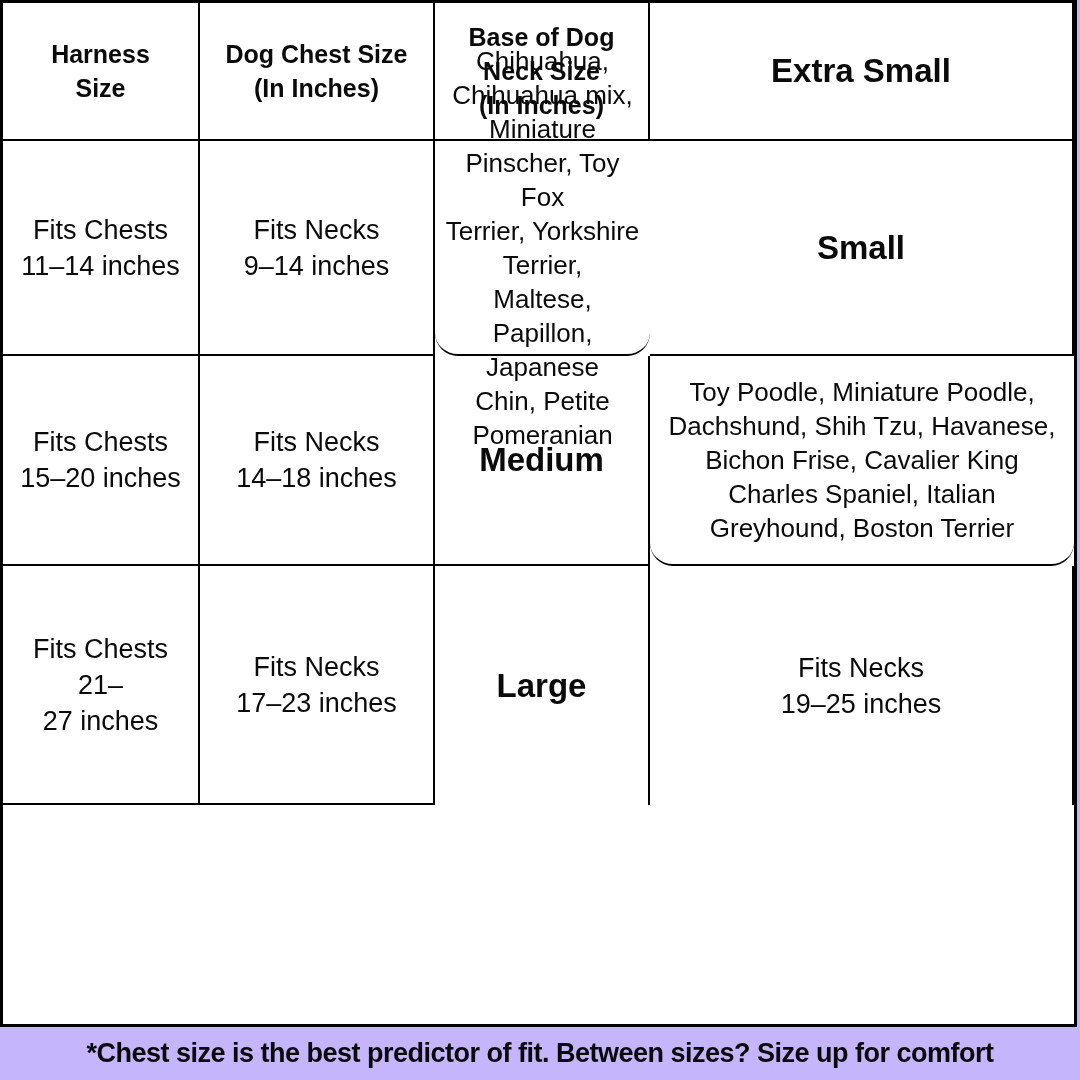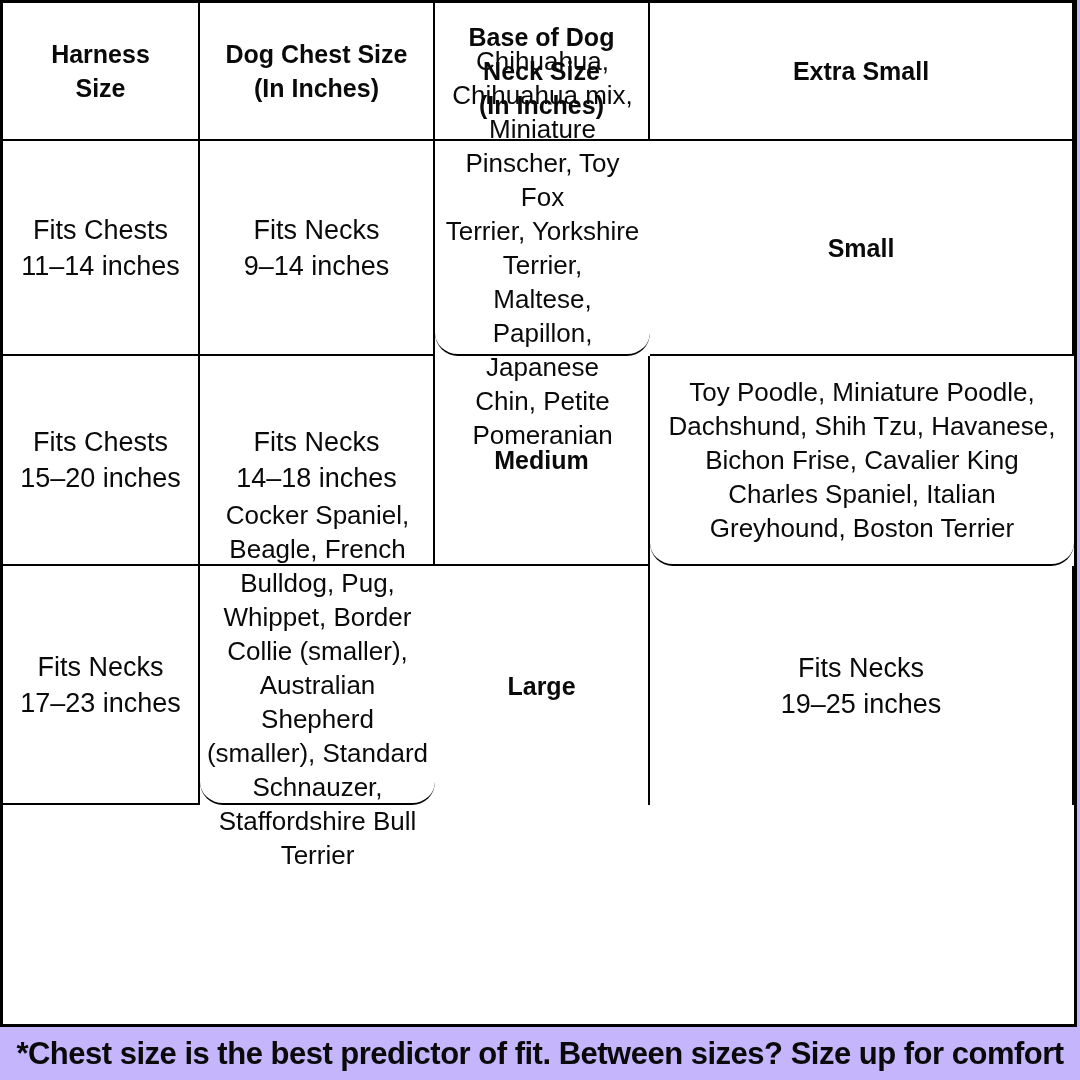--- a/index.html
+++ b/index.html
@@ -42,21 +42,21 @@
   }
   .cell.last-col { border-right: none; }
   .cell.last-row { border-bottom: none; }
   .th {
     font-weight: bold;
     font-size: 25px;
     line-height: 34px;
   }
   .size-cell {
     font-weight: bold;
-    font-size: 25px;
+    font-size: 33px;
     line-height: 32px;
   }
   .fit-cell {
     font-size: 27px;
     line-height: 36px;
   }
   .breeds-cell {
     font-size: 26px;
     line-height: 34px;
     border-radius: 23px;
@@ -64,21 +64,21 @@
   .footnote {
     position: absolute;
     left: 0;
     top: 1027px;
     width: 1080px;
     height: 53px;
     display: flex;
     align-items: center;
     justify-content: center;
     font-weight: bold;
-    font-size: 31px;
+    font-size: 27px;
     letter-spacing: -0.5px;
     white-space: nowrap;
   }
 </style>
 </head>
 <body style="background: rgb(255, 255, 255);">
 
 <div class="canvas" style="color: rgb(10, 10, 10);">
   <div class="size-table">
 
@@ -106,28 +106,24 @@
 15–20 inches</div>
     <div class="cell fit-cell">Fits Necks
 14–18 inches</div>
     <div class="cell size-cell">Medium</div>
 
     <div class="cell breeds-cell last-col">Toy Poodle, Miniature Poodle,
 Dachshund, Shih Tzu, Havanese,
 Bichon Frise, Cavalier King
 Charles Spaniel, Italian
 Greyhound, Boston Terrier</div>
+    <div class="cell fit-cell">Fits Chests  21–
+27 inches</div>
     <div class="cell fit-cell">Fits Necks
 17–23 inches</div>
-    <div class="cell breeds-cell last-col">Cocker Spaniel, Beagle, French
-Bulldog, Pug, Whippet, Border
-Collie (smaller), Australian
-Shepherd (smaller), Standard
-Schnauzer, Staffordshire Bull
-Terrier</div>
 
     <div class="cell size-cell last-row">Large</div>
     <div class="cell fit-cell last-row">Fits Necks
 19–25 inches</div>
 
   </div>
 
   <div class="footnote">*Chest size is the best predictor of fit. Between sizes? Size up for comfort</div>
 </div>
 

